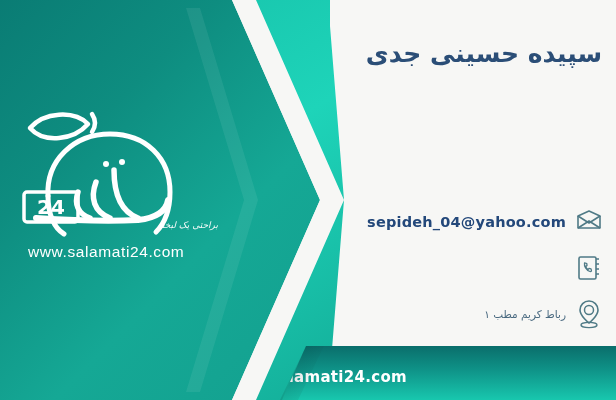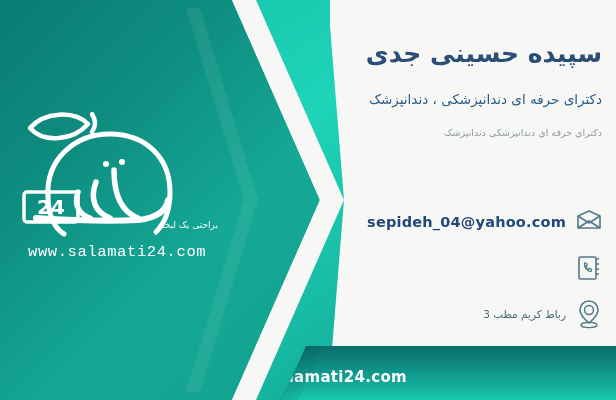--- a/index.html
+++ b/index.html
@@ -53,26 +53,26 @@
   
   .logo{
     position:absolute;left:18px;top:100px;width:206px;height:180px;
     color:#ffffff;
     text-align:center;
   }
   .logo svg{display:block;width:206px;height:150px;}
   .logo-sub{
     position:absolute;right:6px;top:120px;
     font-size:9px;letter-spacing:.5px;color:#ffffff;
-    direction:rtl;white-space:nowrap;opacity:.95;
+    direction:rtl;white-space:nowrap;opacity:.95;font-style:italic;
   }
   .logo-url{
     position:absolute;left:10px;top:143px;
     font-size:15.5px;color:#ffffff;letter-spacing:.6px;white-space:nowrap;
-    font-family:Liberation Mono, monospace;
+    font-family:Liberation Sans, sans-serif;
   }
 
   
   .content{
     position:absolute;left:330px;top:0;width:286px;height:328px;
     direction:rtl;text-align:right;
   }
   .name{
     position:absolute;right:14px;top:38px;width:262px;
     font-size:25px;font-weight:bold;color:#2b4e77;
@@ -164,22 +164,20 @@
         <text x="33" y="114" text-anchor="middle" font-family="DejaVu Sans, Liberation Sans, sans-serif" font-size="20" font-weight="bold" fill="#ffffff">24</text>
       </g>
     </svg>
     <div class="logo-sub">براحتی یک لبخند</div>
     <div class="logo-url">www.salamati24.com</div>
   </div>
 
   <div class="content">
 
     <div class="name">سپیده حسینی جدی</div>
-    <div class="subtitle">دکترای حرفه ای دندانپزشکی ، دندانپزشک</div>
-    <div class="specialty">دکترای حرفه ای دندانپزشکی دندانپزشک</div>
 
     <div class="contacts">
 
       <div class="crow">
         <span class="cicon">
           <svg width="26" height="24" viewBox="0 0 26 24" fill="none">
             <path d="M2 6 L13 1 L24 6 L13 13 Z" stroke="#4f7a86" stroke-width="1.6" fill="none" stroke-linejoin="round"></path>
             <path d="M2 6 L2 18 L24 18 L24 6" stroke="#4f7a86" stroke-width="1.6" fill="none" stroke-linejoin="round"></path>
             <path d="M2 18 L13 11 L24 18" stroke="#4f7a86" stroke-width="1.6" fill="none"></path>
           </svg>
@@ -202,21 +200,21 @@
 
       <div class="crow">
         <span class="cicon">
           <svg width="26" height="30" viewBox="0 0 26 30" fill="none">
             <path d="M13 2 C8 2, 4 6, 4 11 C4 17, 13 24, 13 24 C13 24, 22 17, 22 11
                      C22 6, 18 2, 13 2 Z" stroke="#4f7a86" stroke-width="1.6" fill="none" stroke-linejoin="round"></path>
             <circle cx="13" cy="11" r="4.5" stroke="#4f7a86" stroke-width="1.5" fill="none"></circle>
             <ellipse cx="13" cy="26" rx="8" ry="2.6" stroke="#4f7a86" stroke-width="1.4" fill="none"></ellipse>
           </svg>
         </span>
-        <span class="ctext rtl">رباط کریم مطب 3</span>
+        <span class="ctext rtl">رباط کریم مطب ۱</span>
       </div>
 
     </div>
   </div>
 
   <div class="banner">
     <div class="banner-text">salamati24.com</div>
   </div>
   <div class="banner-shadow"></div>
 

